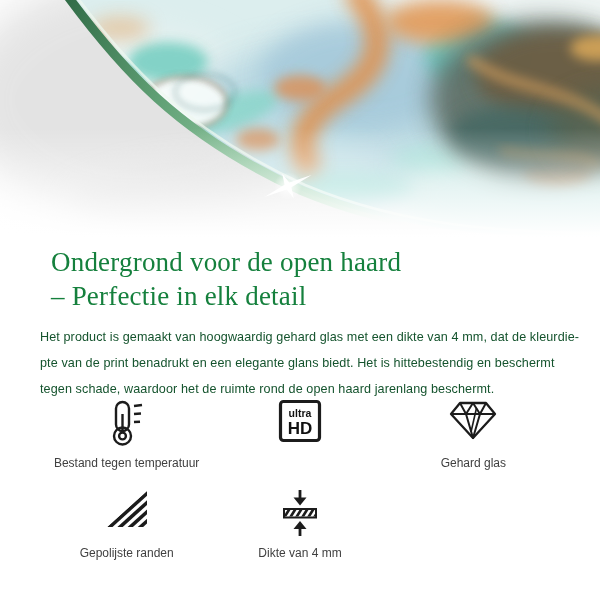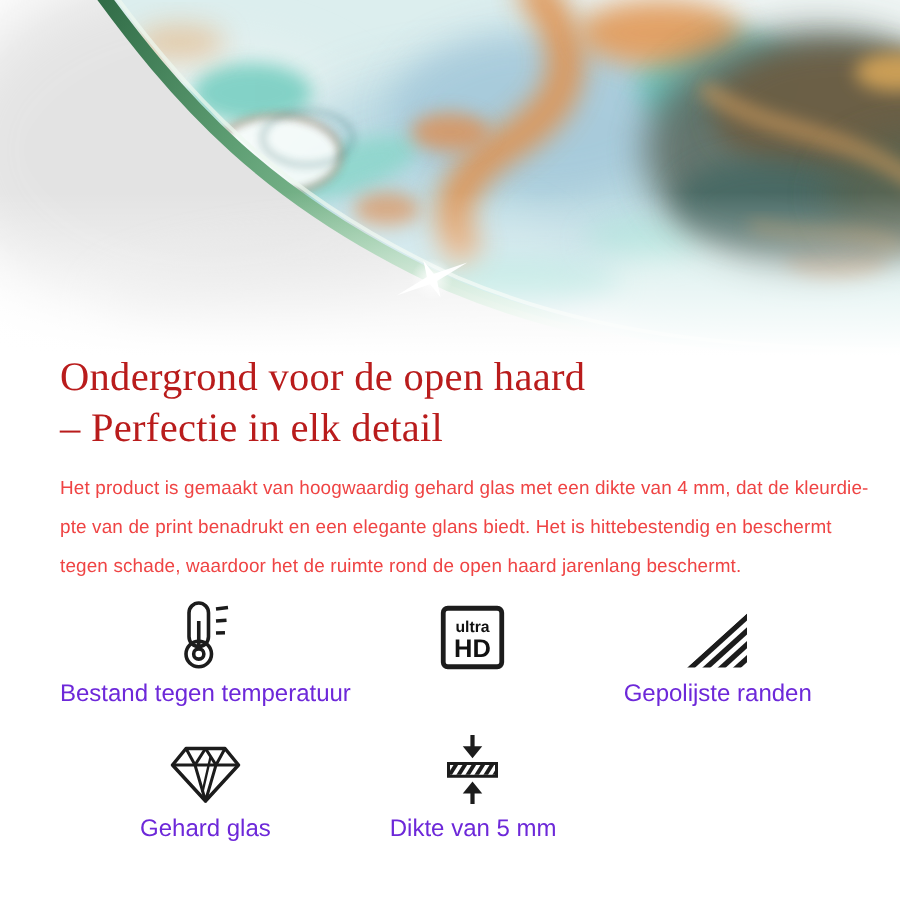--- a/index.html
+++ b/index.html
@@ -11,52 +11,52 @@
   }
   .page { position: relative; width: 600px; height: 600px; background: #fff; }
 
   
   .hero { position: absolute; top: 0; left: 0; width: 600px; height: 256px; }
   .hero svg { display: block; }
 
   
   .content { position: absolute; top: 234px; left: 40px; width: 540px; }
   .title {
-    margin: 0;
+    margin: 11px;
     font-family: "Liberation Serif", serif;
     font-weight: 400;
     font-size: 27px;
     line-height: 34px;
     letter-spacing: 0.2px;
-    color: #b91c1c;
+    color: #15803d;
     white-space: pre;
   }
   .body-text {
     margin: 10px 0 0 0;
     font-size: 12.6px;
     line-height: 26px;
     letter-spacing: 0.1px;
-    color: #ef4444;
+    color: #14532d;
     white-space: pre;
   }
 
   
   .features {
     position: absolute; top: 399px; left: 40px; width: 520px;
     display: grid;
     grid-template-columns: 1fr 1fr 1fr;
     row-gap: 19px;
   }
   .feature { display: flex; flex-direction: column; align-items: center; }
-  .icon-box { height: 48px; display: flex; align-items: flex-end; justify-content: center; text-decoration: underline; }
+  .icon-box { height: 48px; display: flex; justify-content: center; text-decoration: underline; }
   .feature-label {
     margin-top: 9px;
-    font-size: 16px;
+    font-size: 12px;
     line-height: 14px;
-    color: #6d28d9;
+    color: #404040;
     text-align: left;
     white-space: nowrap;
   }
   .icon-box svg { stroke: #1c1c1c; fill: none; stroke-width: 2.4; }
   .icon-box svg .fill { fill: #1c1c1c; stroke: none; }
   .icon-box svg text { stroke: none; fill: #111; font-family: "Liberation Sans", sans-serif; font-weight: bold; }
 </style>
 </head>
 <body>
 
@@ -192,50 +192,50 @@
           <rect x="2.5" y="2.5" width="39" height="39" rx="3" stroke-width="3.2"></rect>
           <text x="22" y="18" font-size="10.5" text-anchor="middle">ultra</text>
           <text x="22" y="35" font-size="17" text-anchor="middle">HD</text>
         </svg>
       </div>
     </div>
 
 
     <div class="feature">
       <div class="icon-box">
+        <svg width="48" height="42" viewBox="0 0 48 42" stroke-linejoin="round">
+          <path d="M11 4 L37 4 L46 15 L24 39 L2 15 Z" stroke-width="2.3"></path>
+          <line x1="2" y1="15" x2="46" y2="15" stroke-width="2"></line>
+          <path d="M11 4 L17 15 L24 4 L31 15 L37 4" stroke-width="2"></path>
+          <path d="M17 15 L24 39 L31 15" stroke-width="2"></path>
+          <line x1="27.5" y1="9" x2="22" y2="33" stroke-width="1.6"></line>
+        </svg>
+      </div>
+      <div class="feature-label">Gehard glas</div>
+    </div>
+
+    <div class="feature">
+      <div class="icon-box">
         <svg width="44" height="40" viewBox="0 0 44 40">
           <defs>
             <clipPath id="triClip">
                 <path d="M2 38 L42 38 L42 2 Z"></path>
               </clipPath>
           </defs>
           <g clip-path="url(#triClip)" stroke-width="3.6">
             <line x1="-12" y1="44" x2="52" y2="-14"></line>
             <line x1="-4" y1="46" x2="60" y2="-12"></line>
             <line x1="4" y1="48" x2="68" y2="-10"></line>
             <line x1="12" y1="50" x2="76" y2="-8"></line>
             <line x1="20" y1="52" x2="84" y2="-6"></line>
             <line x1="28" y1="54" x2="92" y2="-4"></line>
           </g>
         </svg>
       </div>
       <div class="feature-label">Gepolijste randen</div>
-    </div>
-
-    <div class="feature">
-      <div class="icon-box">
-        <svg width="48" height="42" viewBox="0 0 48 42" stroke-linejoin="round">
-          <path d="M11 4 L37 4 L46 15 L24 39 L2 15 Z" stroke-width="2.3"></path>
-          <line x1="2" y1="15" x2="46" y2="15" stroke-width="2"></line>
-          <path d="M11 4 L17 15 L24 4 L31 15 L37 4" stroke-width="2"></path>
-          <path d="M17 15 L24 39 L31 15" stroke-width="2"></path>
-          <line x1="27.5" y1="9" x2="22" y2="33" stroke-width="1.6"></line>
-        </svg>
-      </div>
-      <div class="feature-label">Gehard glas</div>
     </div>
 
     <div class="feature">
       <div class="icon-box">
         <svg width="40" height="48" viewBox="0 0 40 48">
           <line x1="20" y1="1" x2="20" y2="9" stroke-width="2.8"></line>
           <path class="fill" d="M13.5 8.5 L26.5 8.5 L20 16.5 Z"></path>
           <rect x="4" y="20" width="32" height="8.5" stroke-width="2"></rect>
           <defs>
               <clipPath id="barClip">
@@ -247,17 +247,17 @@
             <line x1="8" y1="32" x2="18" y2="16"></line>
             <line x1="14" y1="32" x2="24" y2="16"></line>
             <line x1="20" y1="32" x2="30" y2="16"></line>
             <line x1="26" y1="32" x2="36" y2="16"></line>
             <line x1="32" y1="32" x2="42" y2="16"></line>
           </g>
           <path class="fill" d="M13.5 40 L26.5 40 L20 32 Z"></path>
           <line x1="20" y1="39.5" x2="20" y2="47" stroke-width="2.8"></line>
         </svg>
       </div>
-      <div class="feature-label">Dikte van 5 mm</div>
+      <div class="feature-label">Dikte van 4 mm</div>
     </div>
 
   </div>
 </div>
 
 </body></html>

